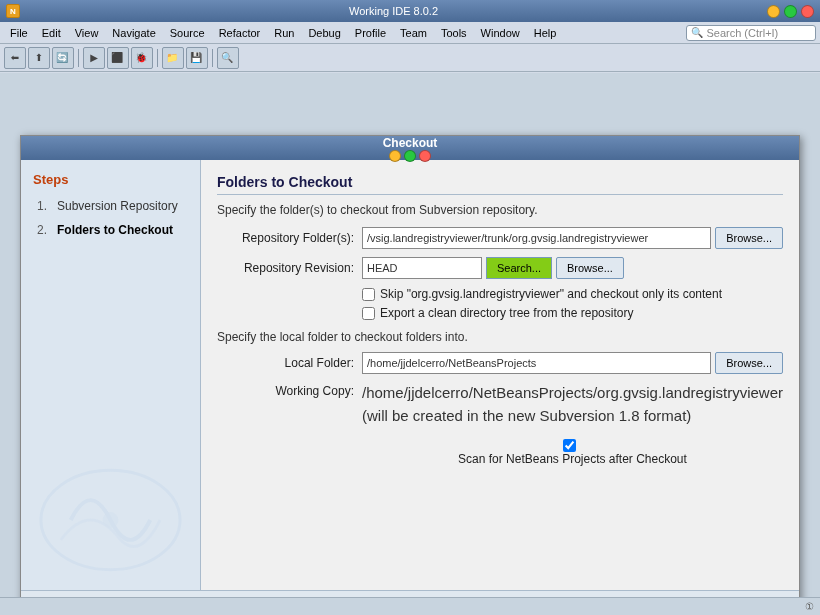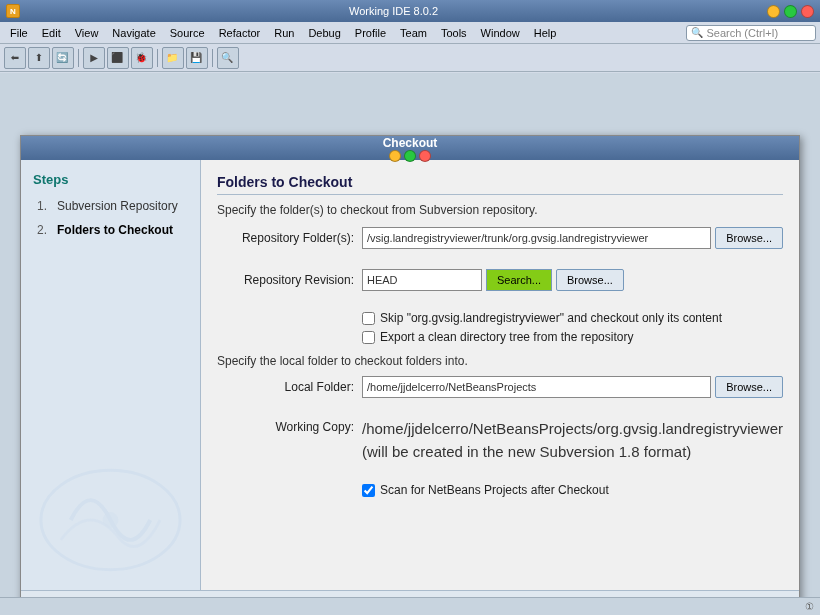--- a/index.html
+++ b/index.html
@@ -175,21 +175,21 @@
       min-height: 430px;
       background: #dce6f0;
       border-right: 1px solid #aabbcc;
       padding: 12px;
       position: relative;
     }
     .steps-title {
       font-weight: bold;
       font-size: 13px;
       margin-bottom: 10px;
-      color: #0f766e;
+      color: #c2410c;
     }
     .step-item {
       display: flex;
       align-items: flex-start;
       margin-bottom: 6px;
       font-size: 12px;
       color: #333;
       padding: 2px 4px;
     }
     .step-number {
@@ -232,21 +232,21 @@
 
     .description-text {
       font-size: 12px;
       color: #333;
       margin-bottom: 10px;
     }
 
     .form-row {
       display: flex;
       align-items: center;
-      margin-bottom: 20px;
+      margin-bottom: 8px;
     }
 
     .form-label {
       width: 145px;
       font-size: 12px;
       color: #222;
       text-align: right;
       padding-right: 8px;
     }
 
@@ -524,21 +524,21 @@
             </div>
 
             <div class="working-copy-row">
               <span class="working-copy-label">Working Copy:</span>
               <div class="working-copy-value">
                 <div>/home/jjdelcerro/NetBeansProjects/org.gvsig.landregistryviewer</div>
                 <div>(will be created in the new Subversion 1.8 format)</div>
               </div>
             </div>
 
-            <div class="checkbox-row" style="margin-top:20px;">
+            <div class="checkbox-row" style="margin-top:12px;flex-direction:column;">
               <input type="checkbox" id="chkScan" checked="" style="">
               <label class="checkbox-label" for="chkScan">Scan for NetBeans Projects after Checkout</label>
             </div>
 
           </div>
         </div>
 
         <div class="dialog-footer">
           <button class="footer-btn">&lt; Back</button>
           <button class="footer-btn" disabled="">Next &gt;</button>

